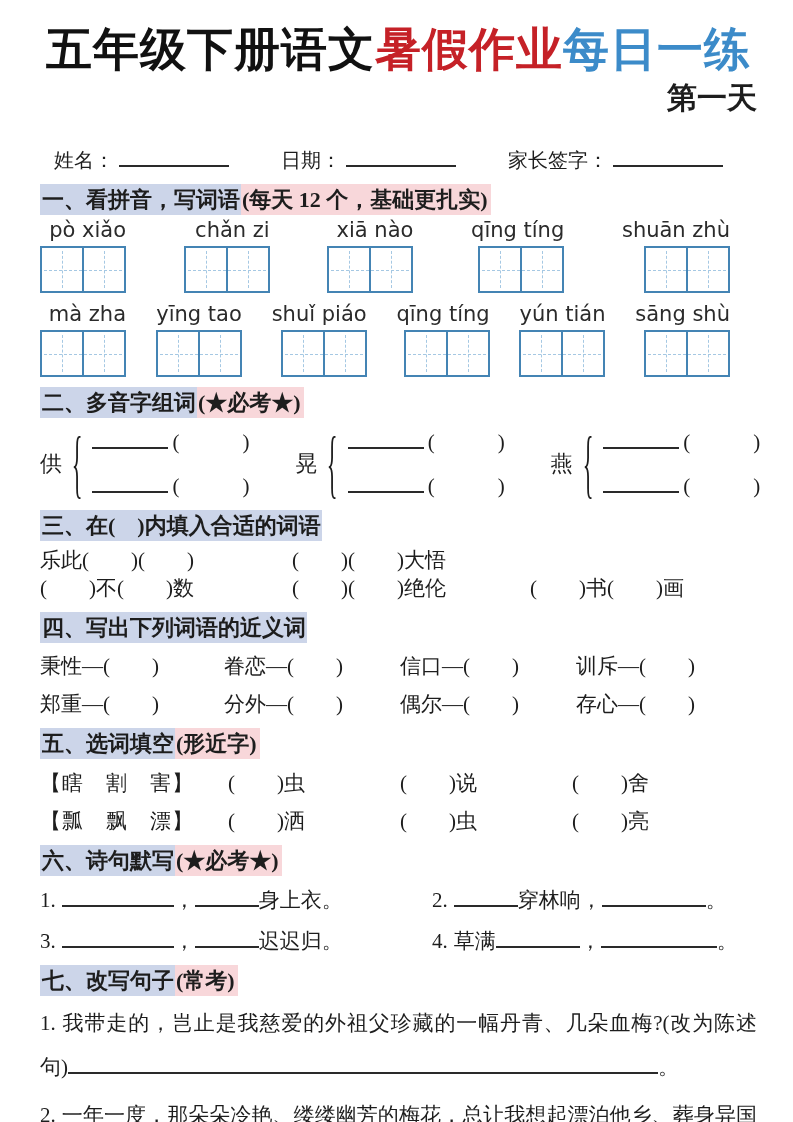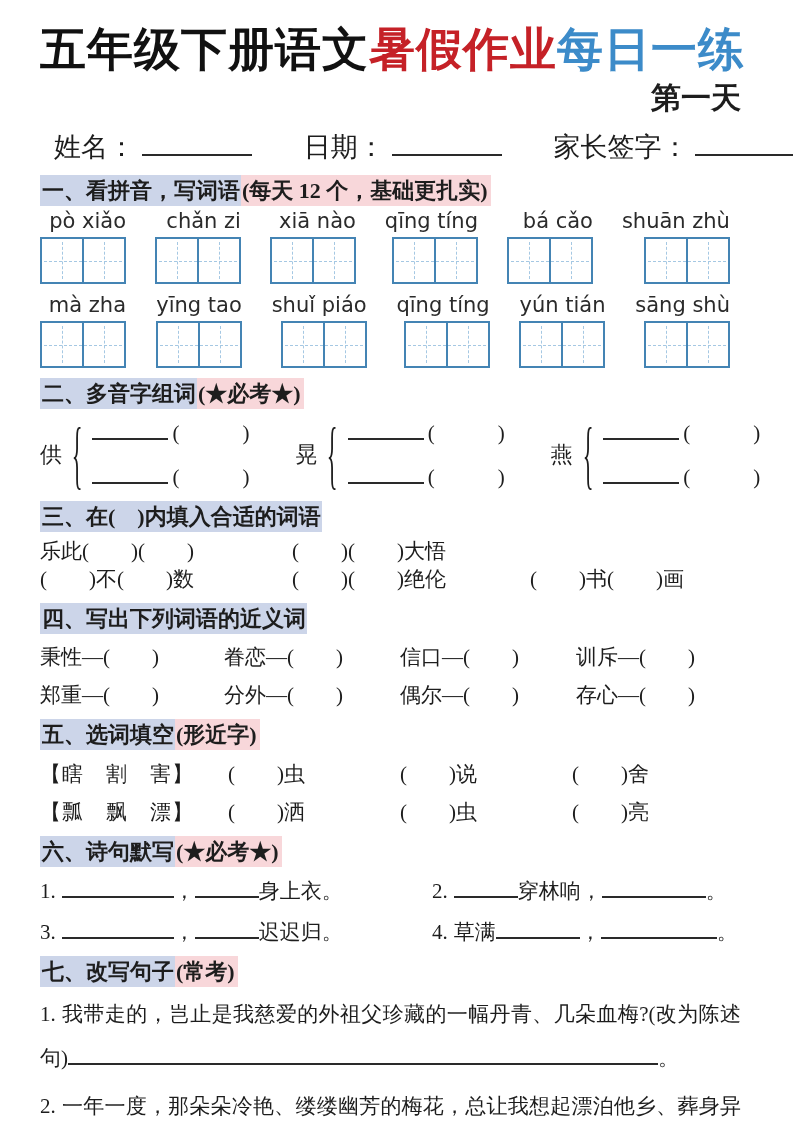--- a/index.html
+++ b/index.html
@@ -7,35 +7,35 @@
     --head-blue-bg:#ccd5e9; --head-pink-bg:#f8d7da;
     --grid-border:#4484b4; --grid-guide:#a5c8e3; --ink:#1d1d1d;
   }
   *{box-sizing:border-box;}
   html,body{margin:0;padding:0;}
   body{
     width:793px;height:1122px;overflow:hidden;background:#ffffff;
     color:var(--ink);
     font-family:"Liberation Serif","DejaVu Serif",serif;
   }
-  .page{width:793px;height:1114px;padding:24px 52px 0 40px;}
+  .page{width:793px;height:1114px;padding:24px 36px 0 40px;}
 
   
   .title{
     text-align:center;white-space:nowrap;
     font-family:"Liberation Sans","DejaVu Sans",sans-serif;
     font-size:46px;font-weight:bold;letter-spacing:1px;line-height:1.12;
   }
   .t-black{color:#111;}
   .t-red{color:var(--title-red);}
   .t-blue{color:var(--title-blue);}
   .subtitle{text-align:right;font-size:30px;font-weight:bold;margin-top:2px;}
 
   
-  .fields{display:flex;margin-top:10px;font-size:27px;padding-left:14px;}
+  .fields{display:flex;margin-top:28px;font-size:20px;padding-left:14px;}
   .field{white-space:nowrap;}
   .field + .field{margin-left:52px;}
 
   
   .bl{display:inline-block;border-bottom:2px solid #2a2a2a;height:15px;vertical-align:baseline;}
   .w64{width:64px;} .w76{width:76px;} .w84{width:84px;}
   .w104{width:104px;} .w110{width:110px;}
   .w112{width:112px;} .w116{width:116px;} .w590{width:590px;}
 
   
@@ -127,27 +127,20 @@
         </div>
       </div>
     <div class="py-col">
         <div class="pinyin">qīng tíng</div>
         <div class="gridbox">
           <div class="gcell"></div>
           <div class="gcell"></div>
         </div>
       </div>
     <div class="py-col">
-        <div class="pinyin">bá cǎo</div>
-        <div class="gridbox">
-          <div class="gcell"></div>
-          <div class="gcell"></div>
-        </div>
-      </div>
-    <div class="py-col">
         <div class="pinyin">shuān zhù</div>
         <div class="gridbox">
           <div class="gcell"></div>
           <div class="gcell"></div>
         </div>
       </div>
   </div>
   <div class="py-row" style="margin-top:10px;">
     <div class="py-col">
         <div class="pinyin">mà zha</div>

